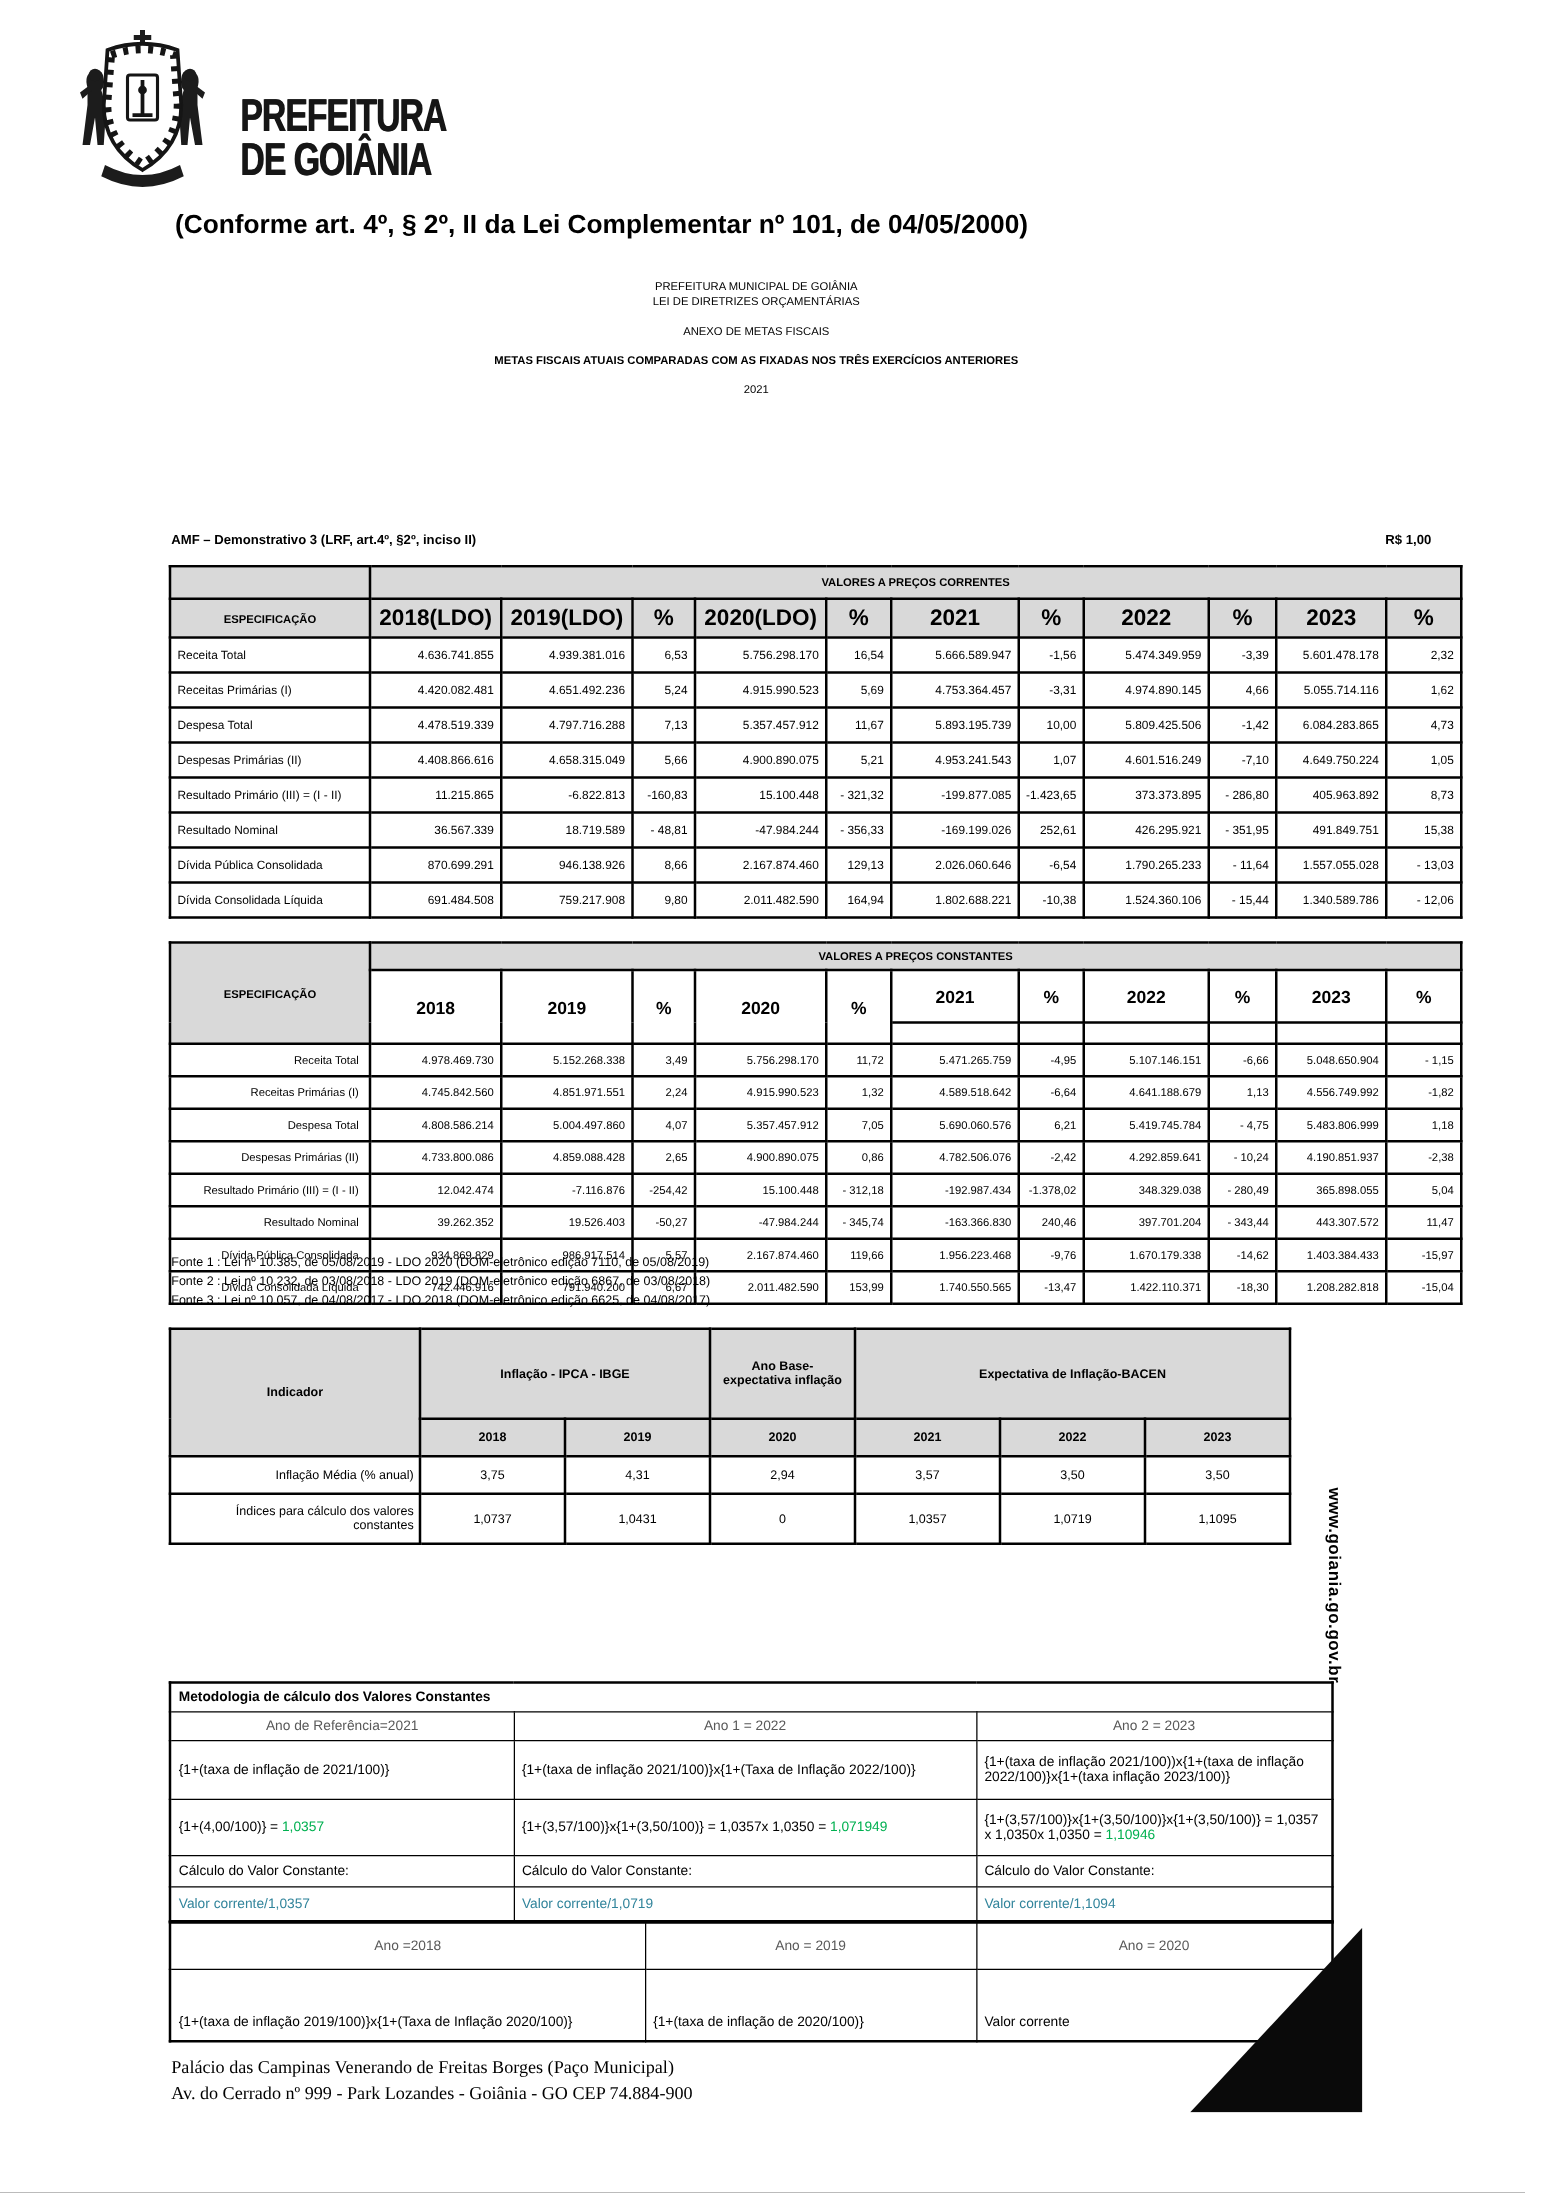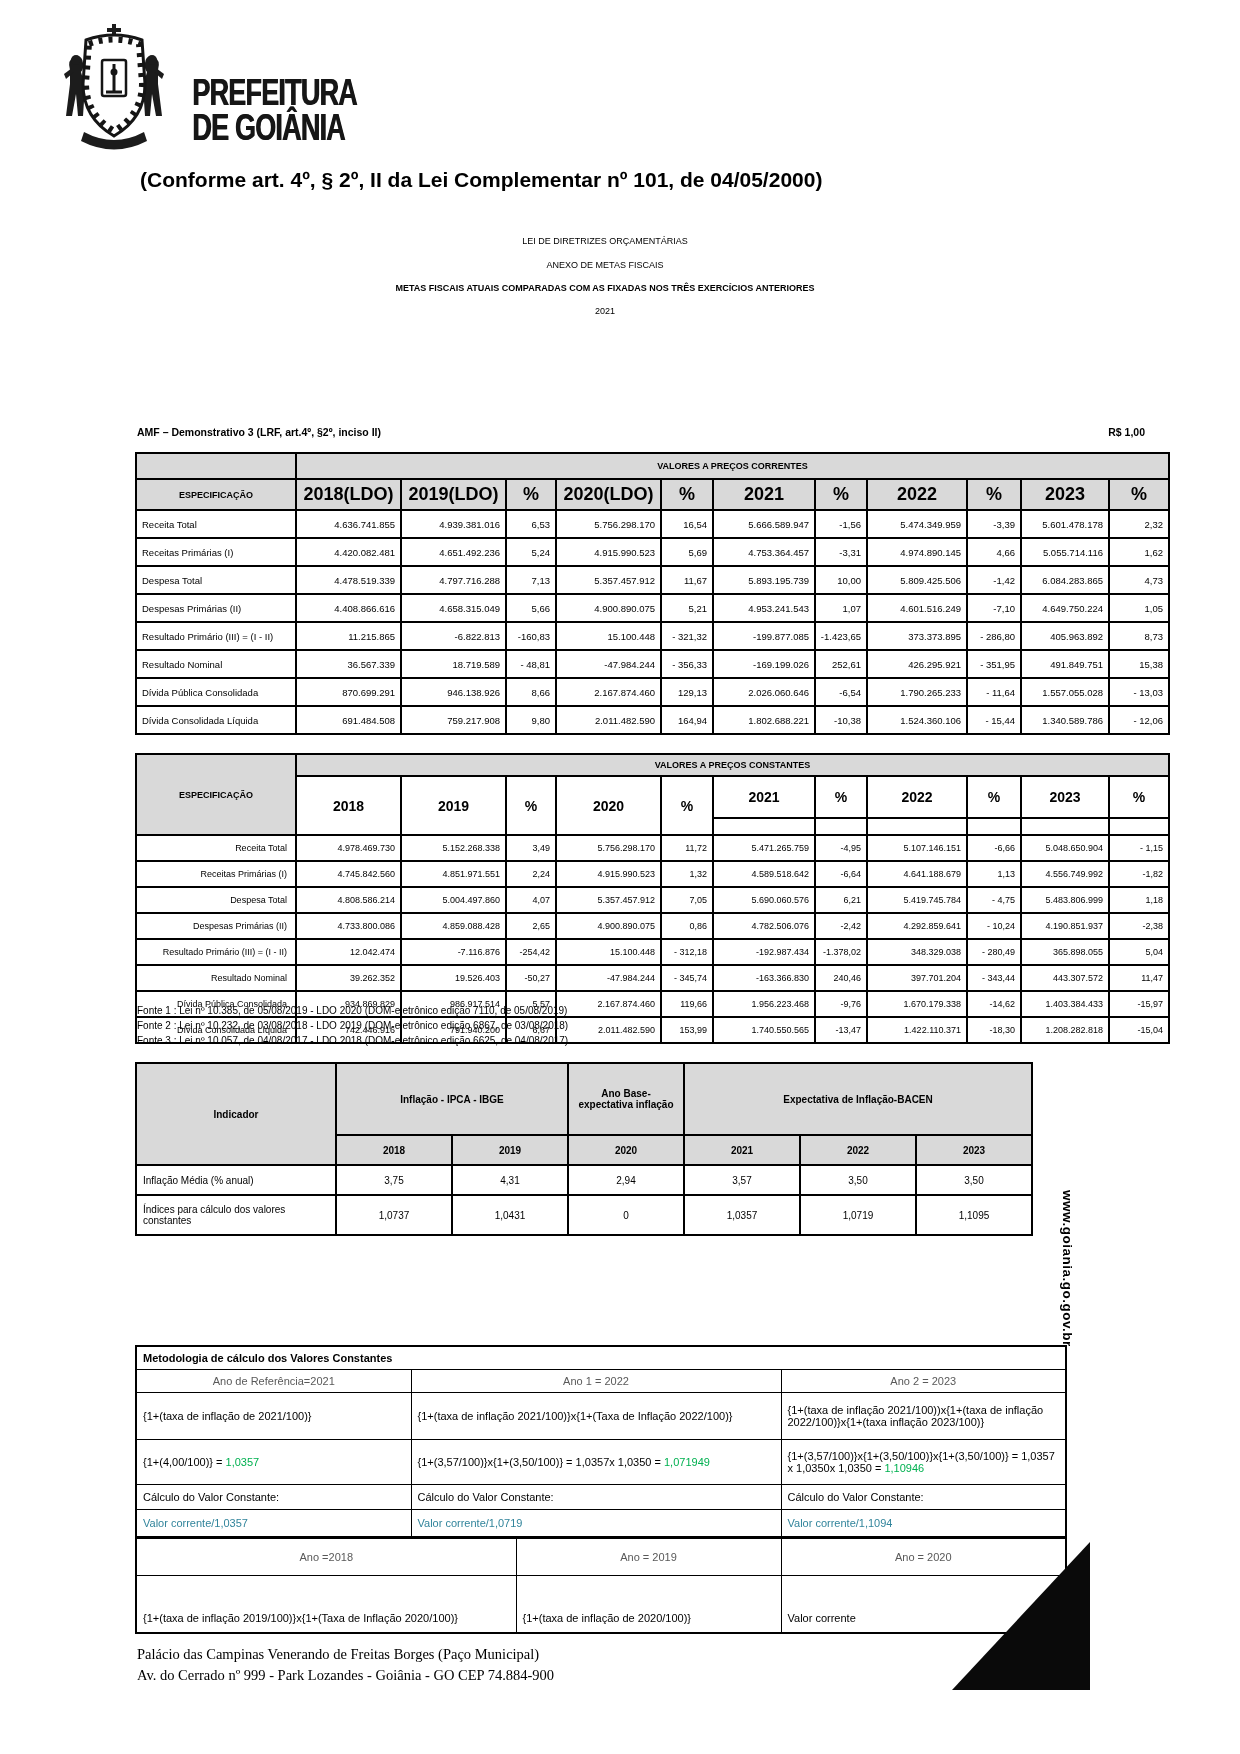--- a/index.html
+++ b/index.html
@@ -45,21 +45,21 @@
   .t2 tbody td { height:22px; font-size:9px; text-align:right; padding-right:5px; background:#fff; }
   .t2 tbody td:first-child { text-align:right; padding-right:8px; }
   
   .fontes { position:absolute; left:137px; top:1003px; font-size:10px; line-height:15px; }
   
   .ti { left:135px; top:1062px; width:895px; }
   .ti thead th { background:#d9d9d9; font-size:10px; font-weight:bold; text-align:center; padding:2px 4px; }
   .ti .group-row th { height:66px; }
   .ti .yrs-row th { height:24px; }
   .ti tbody td { font-size:10px; text-align:center; background:#fff; padding:3px 4px; }
-  .ti tbody tr td:first-child { text-align:left; padding-left:6px;border-radius:14px; }
+  .ti tbody tr td:first-child { text-align:right; padding-left:6px;border-radius:14px; }
   .ti tbody tr:nth-child(1) td { height:22px; }
   .ti tbody tr:nth-child(2) td { height:32px; }
   
   .met-wrap { position:absolute; left:135px; top:1345px; width:930px; }
   table.mt { border-collapse:collapse; table-layout:fixed; width:930px; border:2px solid #000; }
   table.mt td { border:1px solid #000; font-size:11px; padding:2px 6px; vertical-align:middle; overflow:hidden; }
   .mtb { margin-top:-1px; }
   .m-title td { font-weight:bold; height:18px; }
   .m-head td { color:#595959; text-align:center; height:18px; }
   .m-f1 td { height:42px; }
@@ -114,20 +114,21 @@
     <path d="M24,110 Q54,126 84,110 l3,9 Q54,136 21,119 Z" fill="#1c1c1c"></path>
   </svg>
 
   <div class="wordmark">
     <div>PREFEITURA</div>
     <div>DE GOIÂNIA</div>
   </div>
 
   <div class="doc-title">(Conforme art. 4º, § 2º, II da Lei Complementar nº 101, de 04/05/2000)</div>
 
+  <div class="hl" style="top:224px">PREFEITURA MUNICIPAL DE GOIÂNIA</div>
   <div class="hl" style="top:236px">LEI DE DIRETRIZES ORÇAMENTÁRIAS</div>
   <div class="hl" style="top:260px">ANEXO DE METAS FISCAIS</div>
   <div class="hl b" style="top:283px">METAS FISCAIS ATUAIS COMPARADAS COM AS FIXADAS NOS TRÊS EXERCÍCIOS ANTERIORES</div>
   <div class="hl" style="top:306px">2021</div>
 
   <div class="amf-line">AMF – Demonstrativo 3 (LRF, art.4º, §2º, inciso II)</div>
   <div class="currency">R$ 1,00</div>
 
   <table class="grid t1">
     <colgroup>

